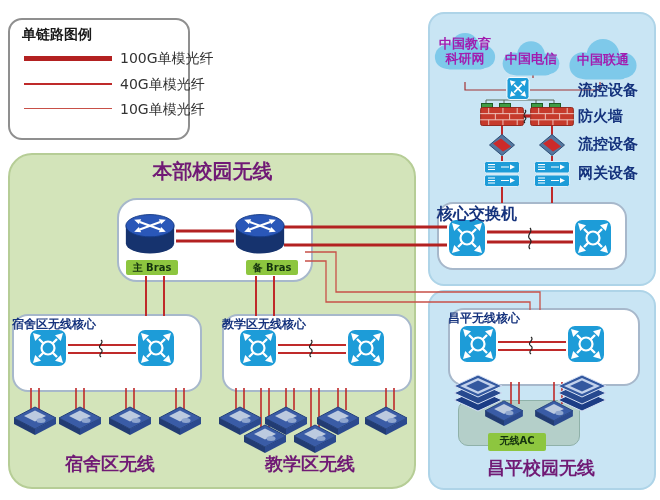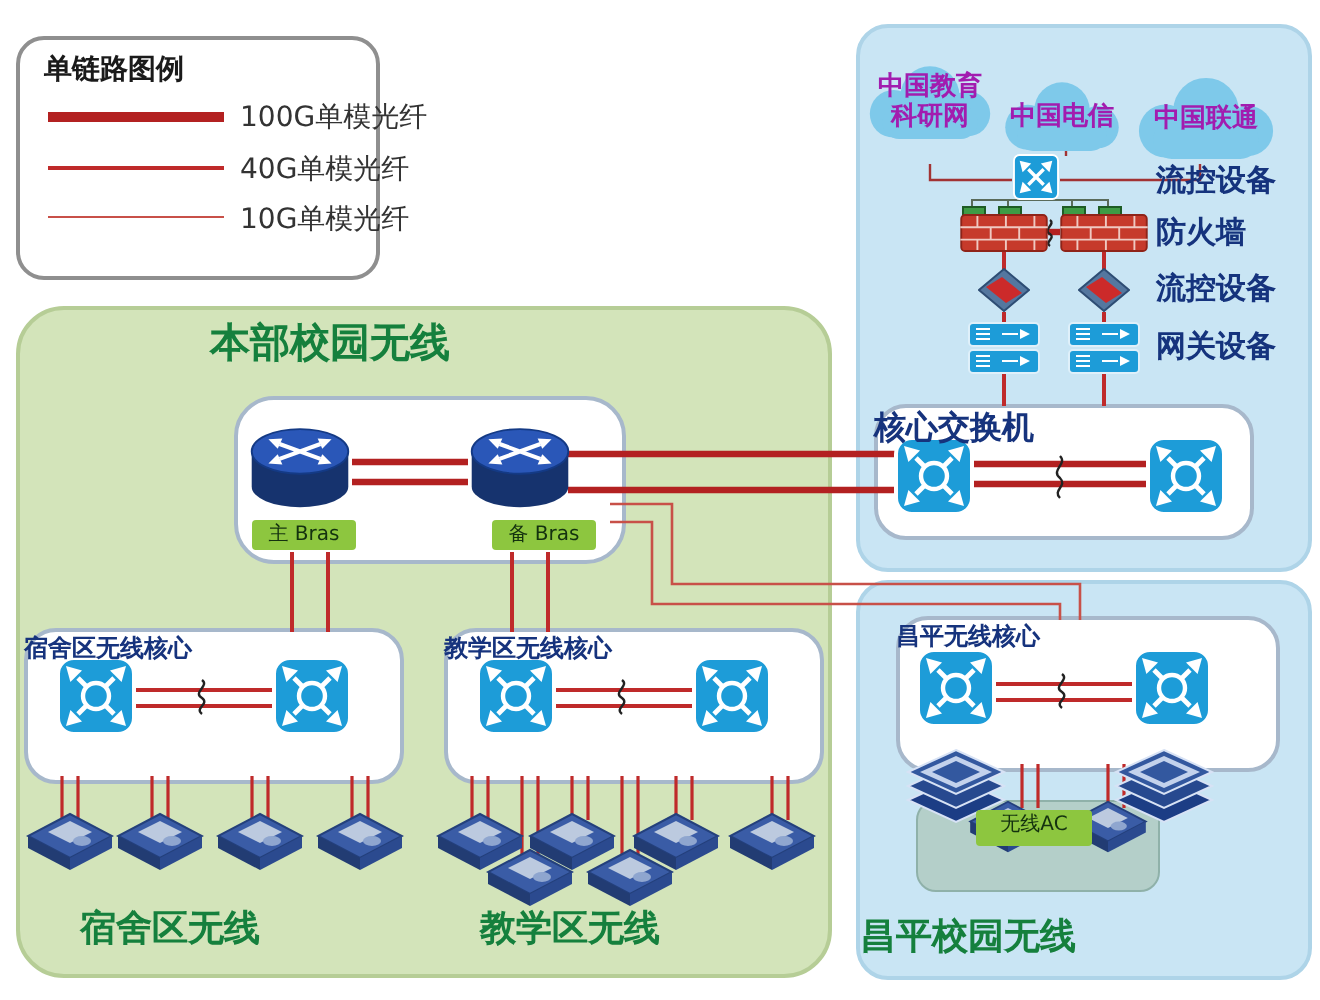--- a/index.html
+++ b/index.html
@@ -5,23 +5,23 @@
   html,body{margin:0;padding:0}
   body{font-family:"DejaVu Sans","Liberation Sans",sans-serif;background:#fff}
   #canvas{position:relative;width:660px;height:500px;background:#fff;overflow:hidden}
   .abs{position:absolute}
   .green-zone{background:#d3e4ba;border:2px solid #b6cd96;border-radius:24px}
   .blue-zone{background:#c9e5f4;border:2px solid #aed4e8;border-radius:16px}
   .white-box{background:#fff;border:2px solid #a7b8cb;border-radius:16px}
   .legend-box{background:#fff;border:2px solid #8f8f8f;border-radius:14px}
   .teal-box{background:#b4cfc9;border:1px solid #8fb1a9;border-radius:10px}
   .title{font-weight:bold;color:#16337d;}
-  .area-title{font-weight:bold;color:#15803d;}
+  .area-title{font-weight:bold;color:#701a75;text-align:center}
   .side-label{font-weight:bold;color:#15337d;font-size:15px;line-height:16px}
-  .chip{background:#8dc63f;color:#14320f;font-size:10px;font-weight:normal;text-align:center;border-radius:2px;line-height:15px}
+  .chip{background:#8dc63f;color:#14320f;font-size:10px;font-weight:bold;text-align:center;border-radius:2px;line-height:15px}
   .cloud-text{position:absolute;left:0;width:100%;text-align:center;font-weight:bold;color:#a21caf;font-size:13px;line-height:15px}
   .cloud-text span{display:block}
   .legend-label{font-size:14px;color:#333}
   .lnline{background:#b32121}
   .port{background:#3f9b45;border:1px solid #1e5c24}
   .ln-100{stroke:#b32121;stroke-width:3.2;fill:none}
   .ln-40{stroke:#bf2a2a;stroke-width:2;fill:none}
   .ln-10{stroke:#c85048;stroke-width:1.3;fill:none}
   .ln-ap{stroke:#bf2a2a;stroke-width:1.6;fill:none}
   .ln-dk{stroke:#a23333;stroke-width:1.2;fill:none}
@@ -298,16 +298,16 @@
   <div class="abs chip" style="left:126px;top:260px;width:52px;height:15px;z-index:6">主 Bras</div>
   <div class="abs chip" style="left:246px;top:260px;width:52px;height:15px;z-index:6">备 Bras</div>
 
   <div class="abs title" style="left:12px;top:316px;width:186px;z-index:6;font-size:12px">宿舍区无线核心</div>
   <div class="abs title" style="left:222px;top:316px;width:186px;z-index:6;font-size:12px">教学区无线核心</div>
 
   <div class="abs area-title" style="left:40px;top:452px;width:140px;z-index:6;font-size:18px">宿舍区无线</div>
   <div class="abs area-title" style="left:240px;top:452px;width:140px;z-index:6;font-size:18px">教学区无线</div>
 
   <div class="abs title" style="left:448px;top:310px;width:188px;z-index:6;font-size:12px">昌平无线核心</div>
-  <div class="abs chip" style="left:488px;top:405px;width:58px;height:18px;z-index:6">无线AC</div>
+  <div class="abs chip" style="left:488px;top:433px;width:58px;height:18px;z-index:6">无线AC</div>
   <div class="abs area-title" style="left:430px;top:456px;width:222px;z-index:6;font-size:18px">昌平校园无线</div>
 
 </div>
 
 </body></html>

